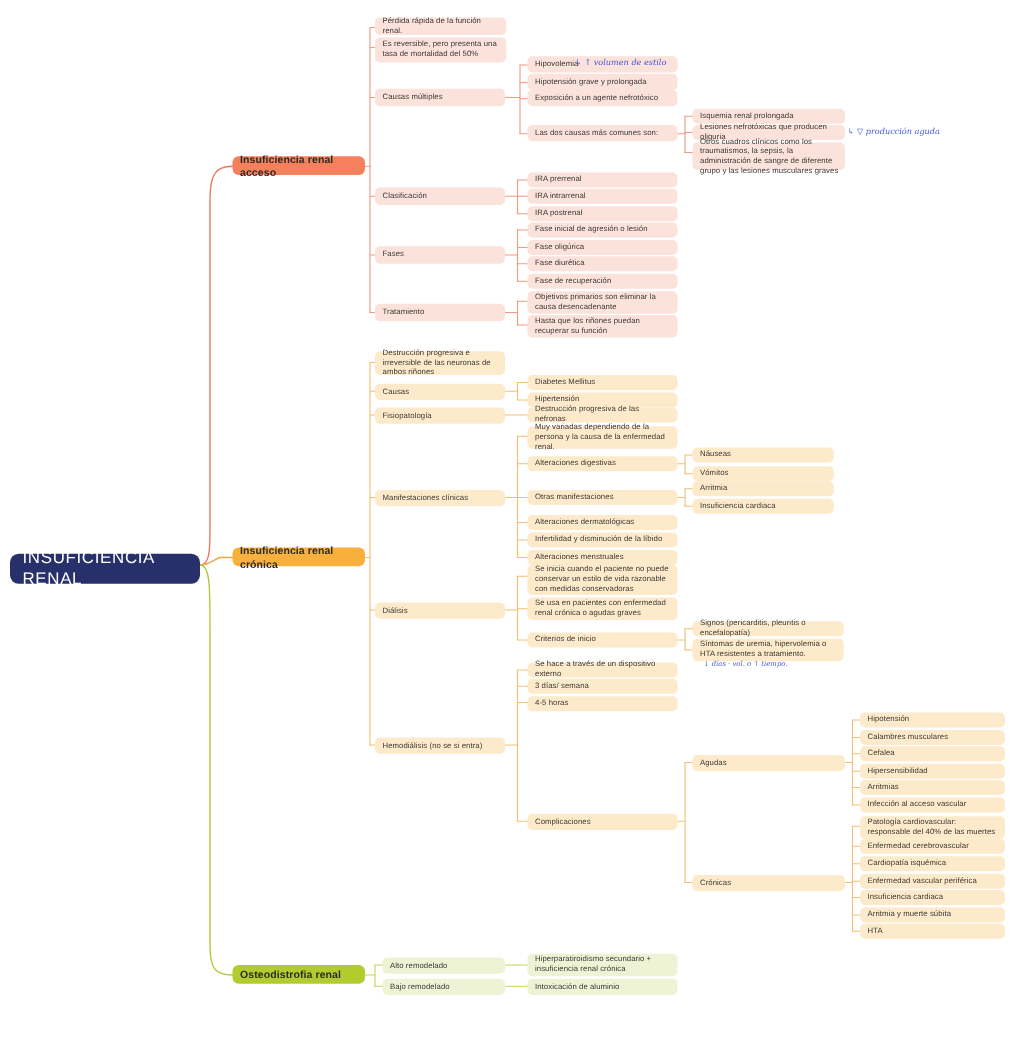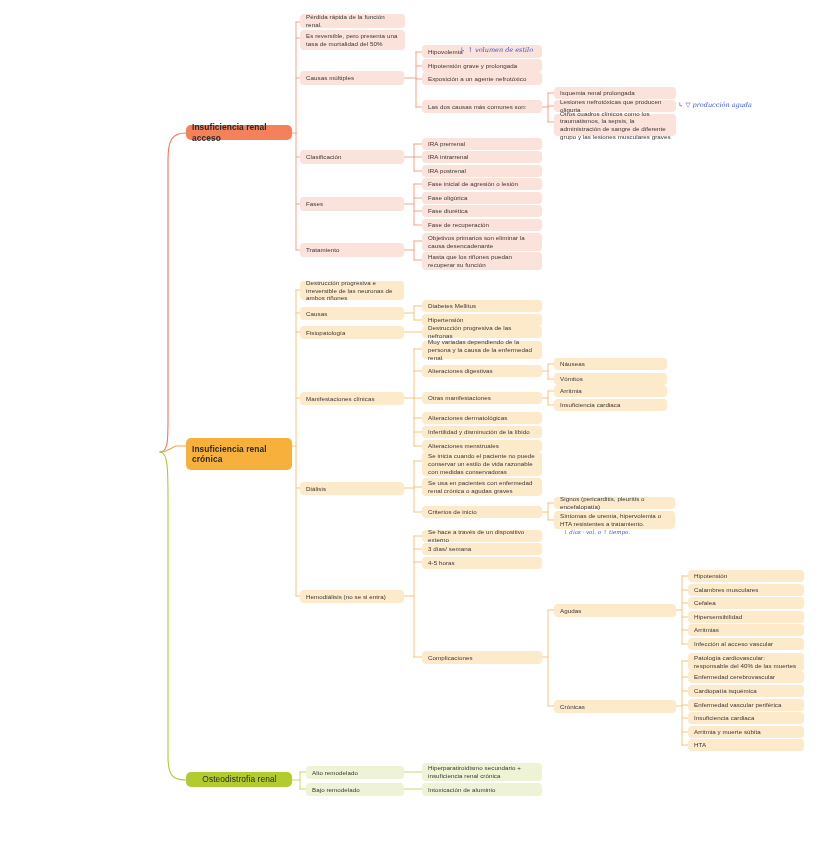--- a/index.html
+++ b/index.html
@@ -53,24 +53,24 @@
     background: #f8b03c;
     color: #2a2a2a;
     font-weight: bold;
     font-size: 8.4px;
     border-radius: 5px;
     justify-content: center;
   }
   .b-green {
     background: #b2cc2f;
     color: #2a2a2a;
-    font-weight: normal;
+    font-weight: bold;
     font-size: 8.4px;
     border-radius: 5px;
-    justify-content: center;
+    justify-content: flex-start;
   }
   
   .pill {
     font-size: 6.2px;
     color: #3a3532;
     border-radius: 4px;
     align-items: center;
   }
   .p-pink   { background: #fbe2da; }
   .p-cream  { background: #fdeacb; }
@@ -226,20 +226,23 @@
     <g fill="none" stroke="#c3d65c" stroke-width="0.9" stroke-linecap="round">
       <path d="M292,780 L300,780"></path>
       <path d="M300,772 L300,789"></path>
       <path d="M300,772 L306,772"></path>
       <path d="M300,789 L306,789"></path>
       <path d="M404,772 L422,772"></path>
       <path d="M404,789 L422,789"></path>
     </g>
   </svg>
 
+  <div class="node root" style="left:8px; top:443px; width:152px; height:24px;">
+    <span>INSUFICIENCIA RENAL</span>
+  </div>
 
   <div class="node b-red" style="left:186px; top:125px; width:106px; height:15px;">
     <span>Insuficiencia renal acceso</span>
   </div>
 
   <div class="node pill p-pink" style="left:300px; top:14px; width:105px; height:14px;">
     <span>Pérdida rápida de la función renal.</span>
   </div>
   <div class="node pill p-pink two" style="left:300px; top:30px; width:105px; height:20px;">
     <span>Es reversible, pero presenta una tasa de mortalidad del 50%</span>
@@ -308,21 +311,21 @@
   <div class="node pill p-pink" style="left:300px; top:243px; width:104px; height:14px;">
     <span>Tratamiento</span>
   </div>
   <div class="node pill p-pink two" style="left:422px; top:233px; width:120px; height:18px;">
     <span>Objetivos primarios son  eliminar la causa desencadenante</span>
   </div>
   <div class="node pill p-pink two" style="left:422px; top:252px; width:120px; height:18px;">
     <span>Hasta que los riñones puedan recuperar su función</span>
   </div>
 
-  <div class="node b-orange" style="left:186px; top:438px; width:106px; height:32px;">
+  <div class="node b-orange" style="left:186px; top:438px; width:106px; height:15px;">
     <span>Insuficiencia renal crónica</span>
   </div>
 
   <div class="node pill p-cream two" style="left:300px; top:281px; width:104px; height:19px;">
     <span>Destrucción progresiva e irreversible de las neuronas de ambos riñones</span>
   </div>
 
   <div class="node pill p-cream" style="left:300px; top:307px; width:104px; height:13px;">
     <span>Causas</span>
   </div>

